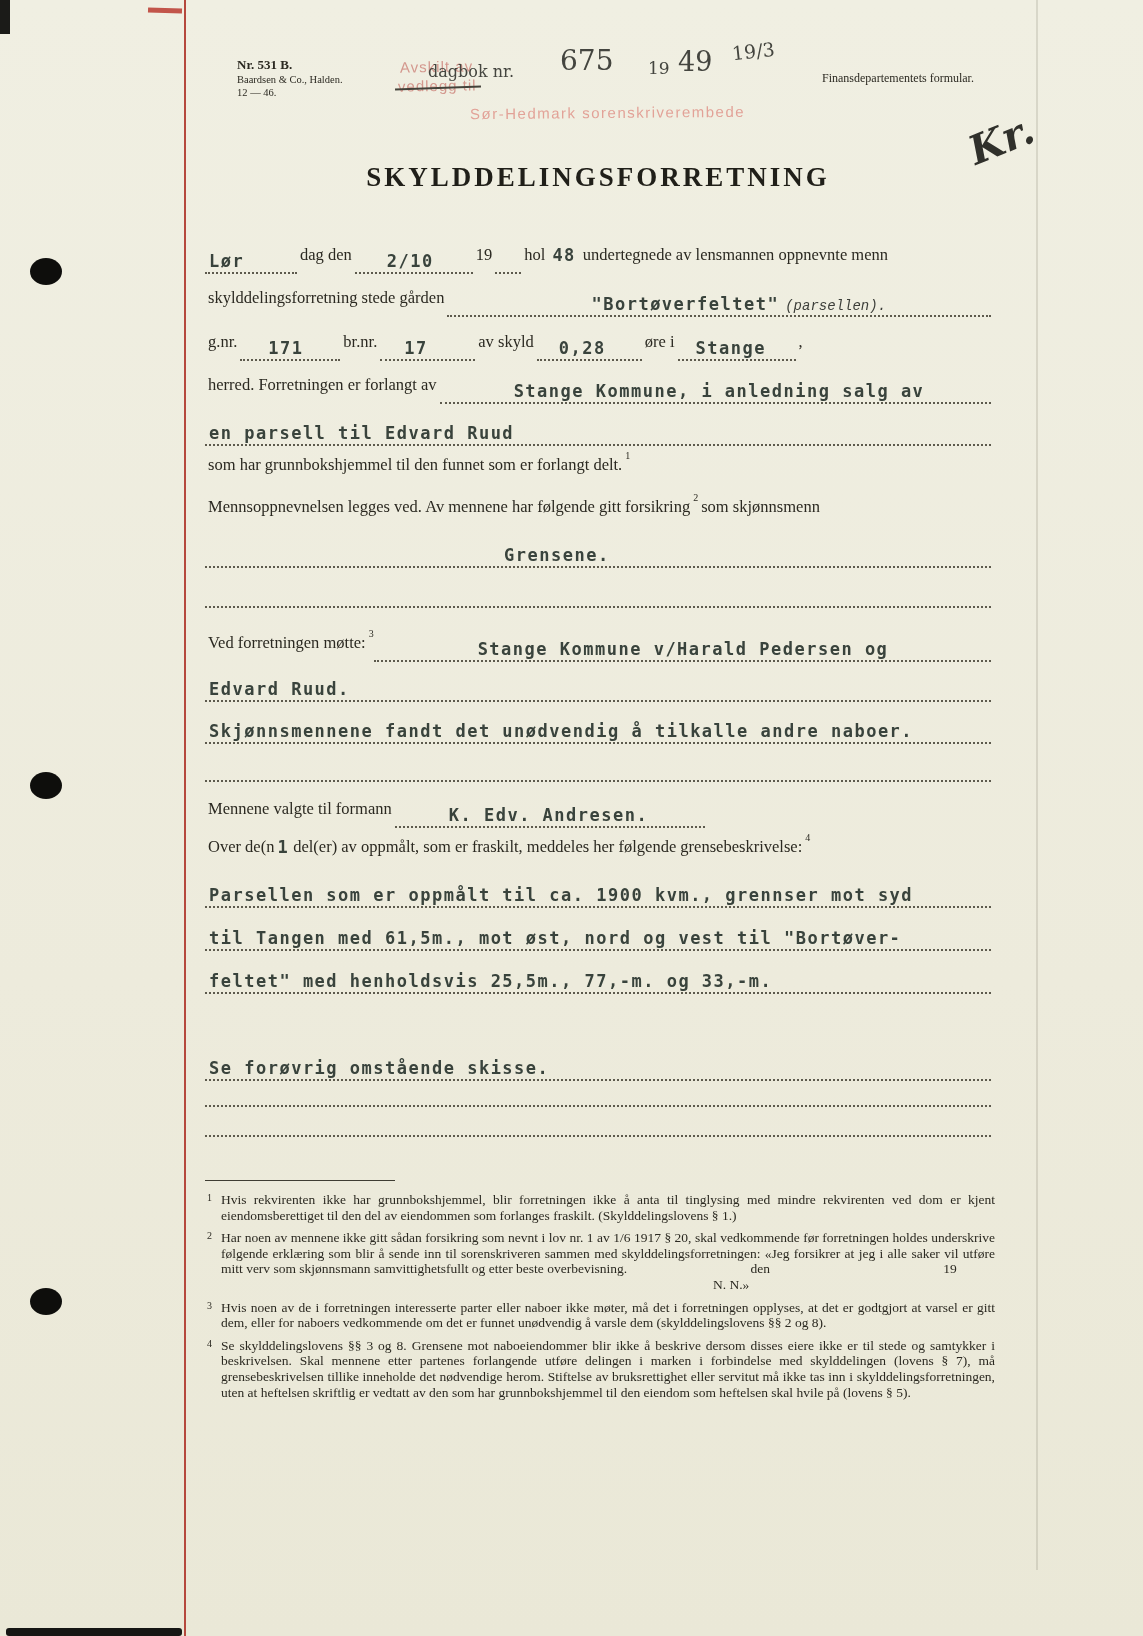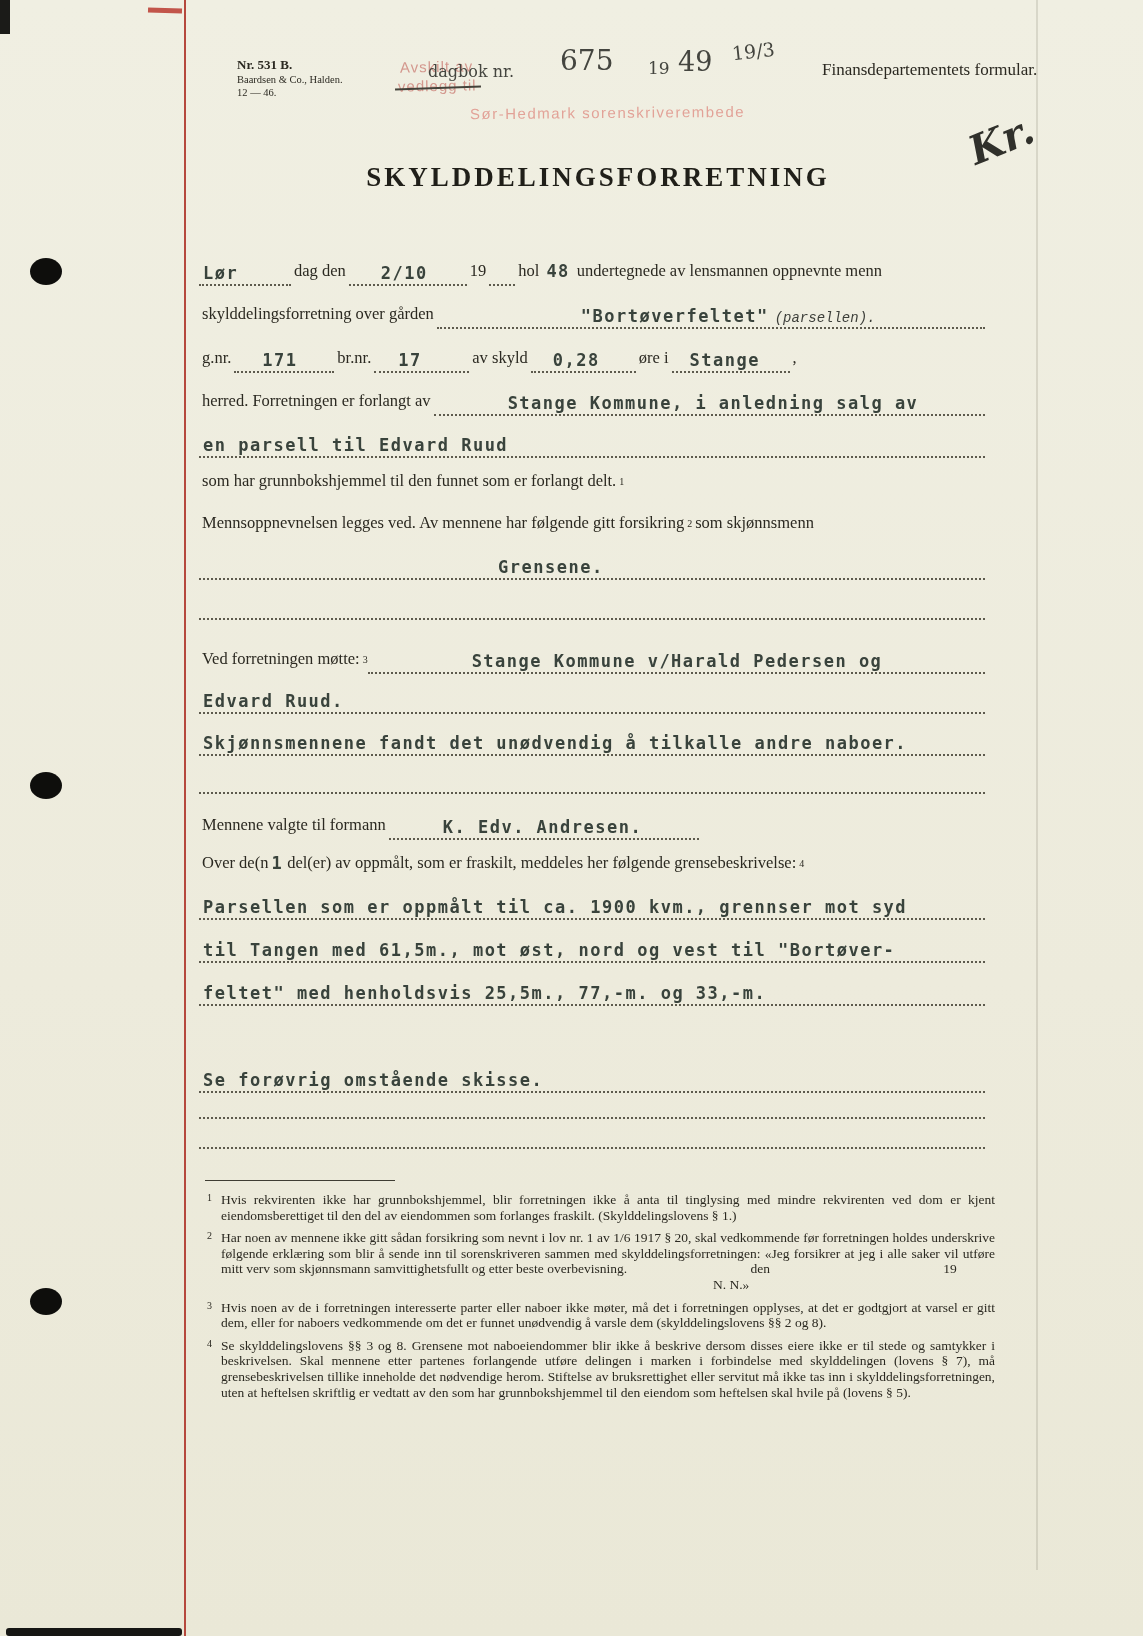--- a/index.html
+++ b/index.html
@@ -21,36 +21,36 @@
 
   
   .hdr-left{position:absolute;left:237px;top:57px;line-height:1.25;}
   .hdr-left .b{font-weight:bold;font-size:13px;}
   .hdr-left .s{font-size:10.5px;}
   .stamp{position:absolute;color:#cd837a;letter-spacing:1px;font-size:15px;opacity:.8;font-family:"Liberation Sans",sans-serif;}
   .stamp1{left:400px;top:58px;transform:rotate(-1deg);}
   .stamp2{left:398px;top:77px;transform:rotate(-1deg);}
   .stamp-strike{position:absolute;left:395px;top:87px;width:86px;height:2px;background:#44423a;transform:rotate(-2deg);}
   .office-stamp{position:absolute;left:470px;top:104px;color:#e0958b;font-size:15px;letter-spacing:1.5px;opacity:.85;transform:rotate(-0.5deg);font-family:"Liberation Sans",sans-serif;}
-  .ministry{position:absolute;left:822px;top:60px;font-size:17px;}
+  .ministry{position:absolute;left:822px;top:71px;font-size:12px;}
   .hand{font-family:"DejaVu Serif",serif;color:#44453f;}
   .hand-cluster{position:absolute;left:420px;top:42px;width:380px;height:52px;}
   .hand-cluster span{position:absolute;}
   .hc-daybook{left:8px;top:20px;font-size:16px;}
   .hc-no{left:140px;top:2px;font-size:28px;}
   .hc-yearpre{left:228px;top:16px;font-size:17px;}
   .hc-year{left:258px;top:4px;font-size:27px;}
   .hc-date{left:312px;top:-2px;font-size:19px;transform:rotate(-6deg);}
   .kr-note{position:absolute;left:968px;top:116px;font-size:40px;font-weight:bold;font-style:italic;color:#30302b;transform:rotate(-22deg);font-family:"DejaVu Serif",serif;}
 
   .title{position:absolute;left:205px;top:162px;width:786px;text-align:center;
     font-size:27px;font-weight:bold;letter-spacing:3px;color:#201f19;}
 
   
-  .row{position:absolute;left:199px;width:786px;height:28px;display:flex;align-items:center;white-space:nowrap;font-size:16.5px;margin-top:12px;}
+  .row{position:absolute;left:205px;width:786px;height:28px;display:flex;align-items:flex-start;white-space:nowrap;font-size:16.5px;}
   .row.tall{height:30px;}
   .row.blank{border-bottom:2px dotted #5d5a4d;}
   .fill{flex:1 1 auto;align-self:stretch;display:flex;align-items:flex-end;border-bottom:2px dotted #5d5a4d;min-width:0;}
   .fill.fx{flex:0 0 auto;}
   .printed{line-height:1.15;padding:0 3px 1px 3px;}
   .typed{font-family:"DejaVu Sans Mono",monospace;font-weight:bold;font-size:17px;letter-spacing:1.5px;color:#39433c;line-height:1.1;padding:0 4px 1px 4px;}
   .hand-inline{font-family:Liberation Mono, monospace;font-style:italic;font-size:14px;color:#3c3e39;padding:0 4px 1px 2px;}
   sup.fnref{font-size:10px;vertical-align:super;line-height:0;}
 
   
@@ -111,21 +111,21 @@
         <span class="typed" style="margin-left:28px">2/10</span>
       </span>
     <span class="printed">19</span>
     <span class="fill fx" style="width:26px"></span>
     <span class="printed">hol</span>
     <span class="typed">48</span>
     <span class="printed">undertegnede av lensmannen oppnevnte menn</span>
   </div>
 
   <div class="row" style="top:289px">
-    <span class="printed">skylddelingsforretning over gården</span>
+    <span class="printed">skylddelingsforretning stede gården</span>
     <span class="fill">
       <span class="sp140"></span>
       <span class="typed">"Bortøverfeltet"</span>
       <span class="hand-inline">(parsellen).</span>
     </span>
   </div>
 
   <div class="row" style="top:333px">
     <span class="printed">g.nr.</span>
     <span class="fill fx" style="width:100px">

